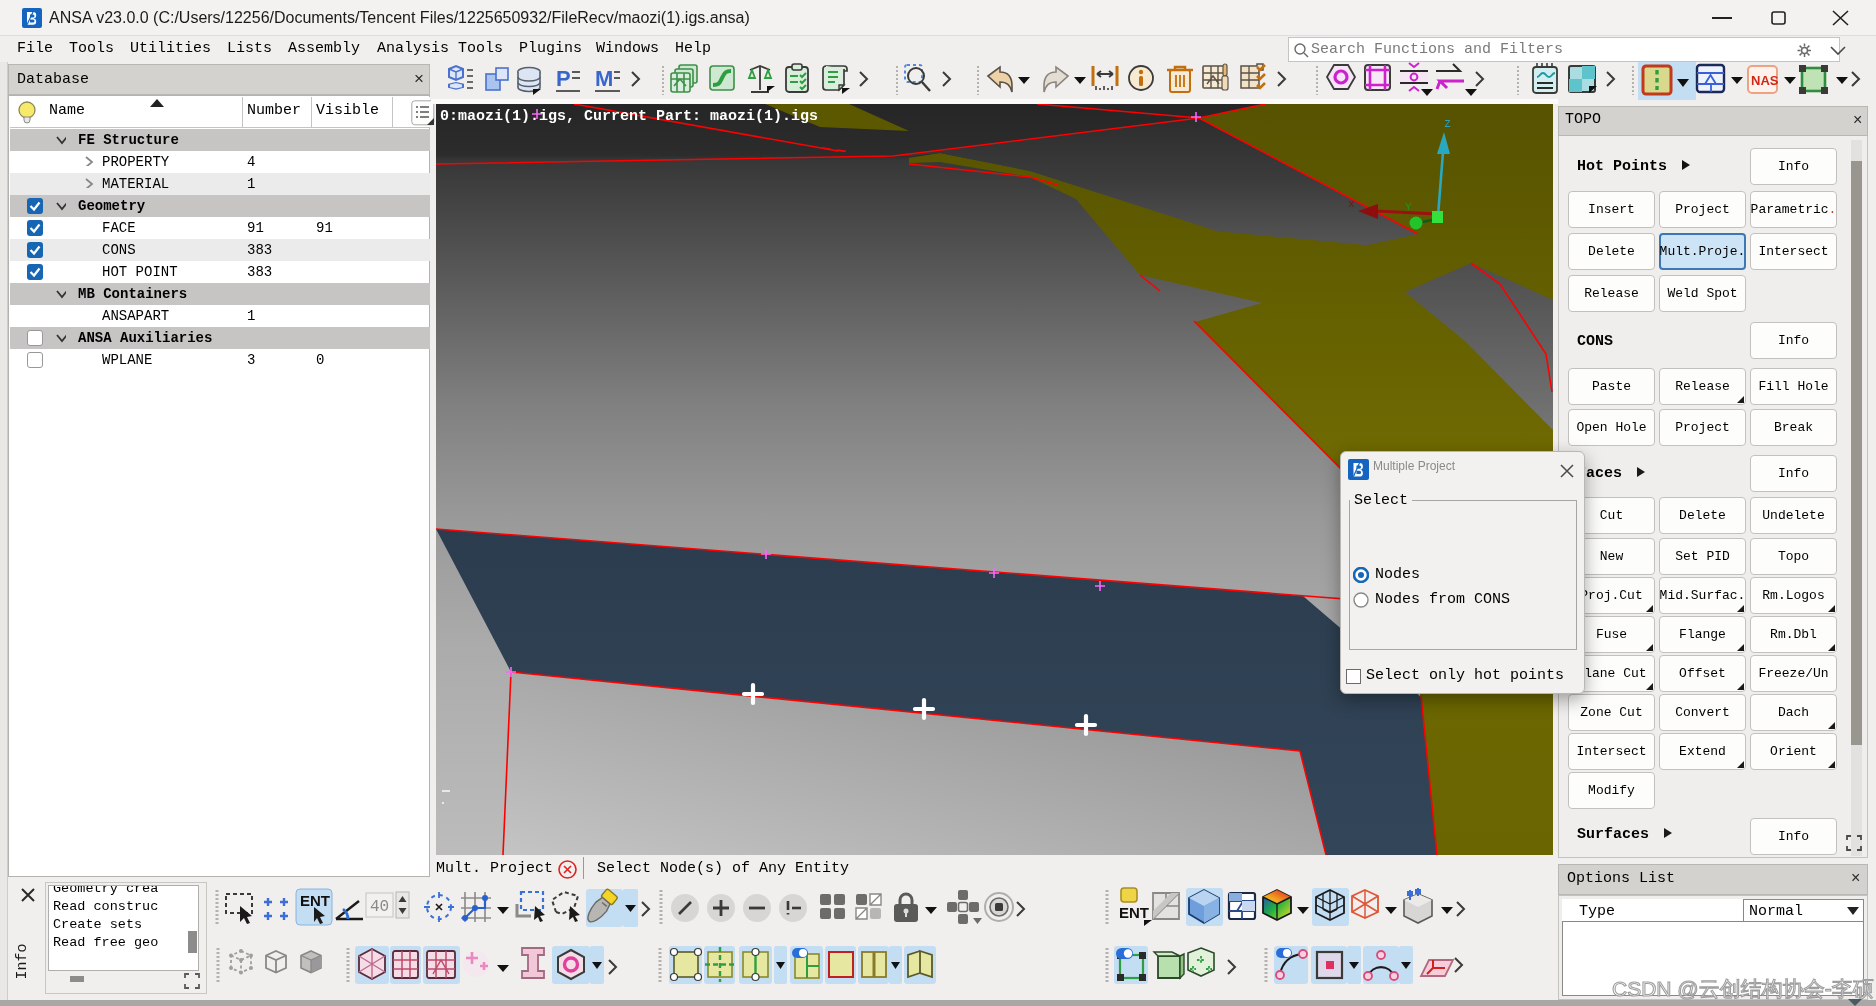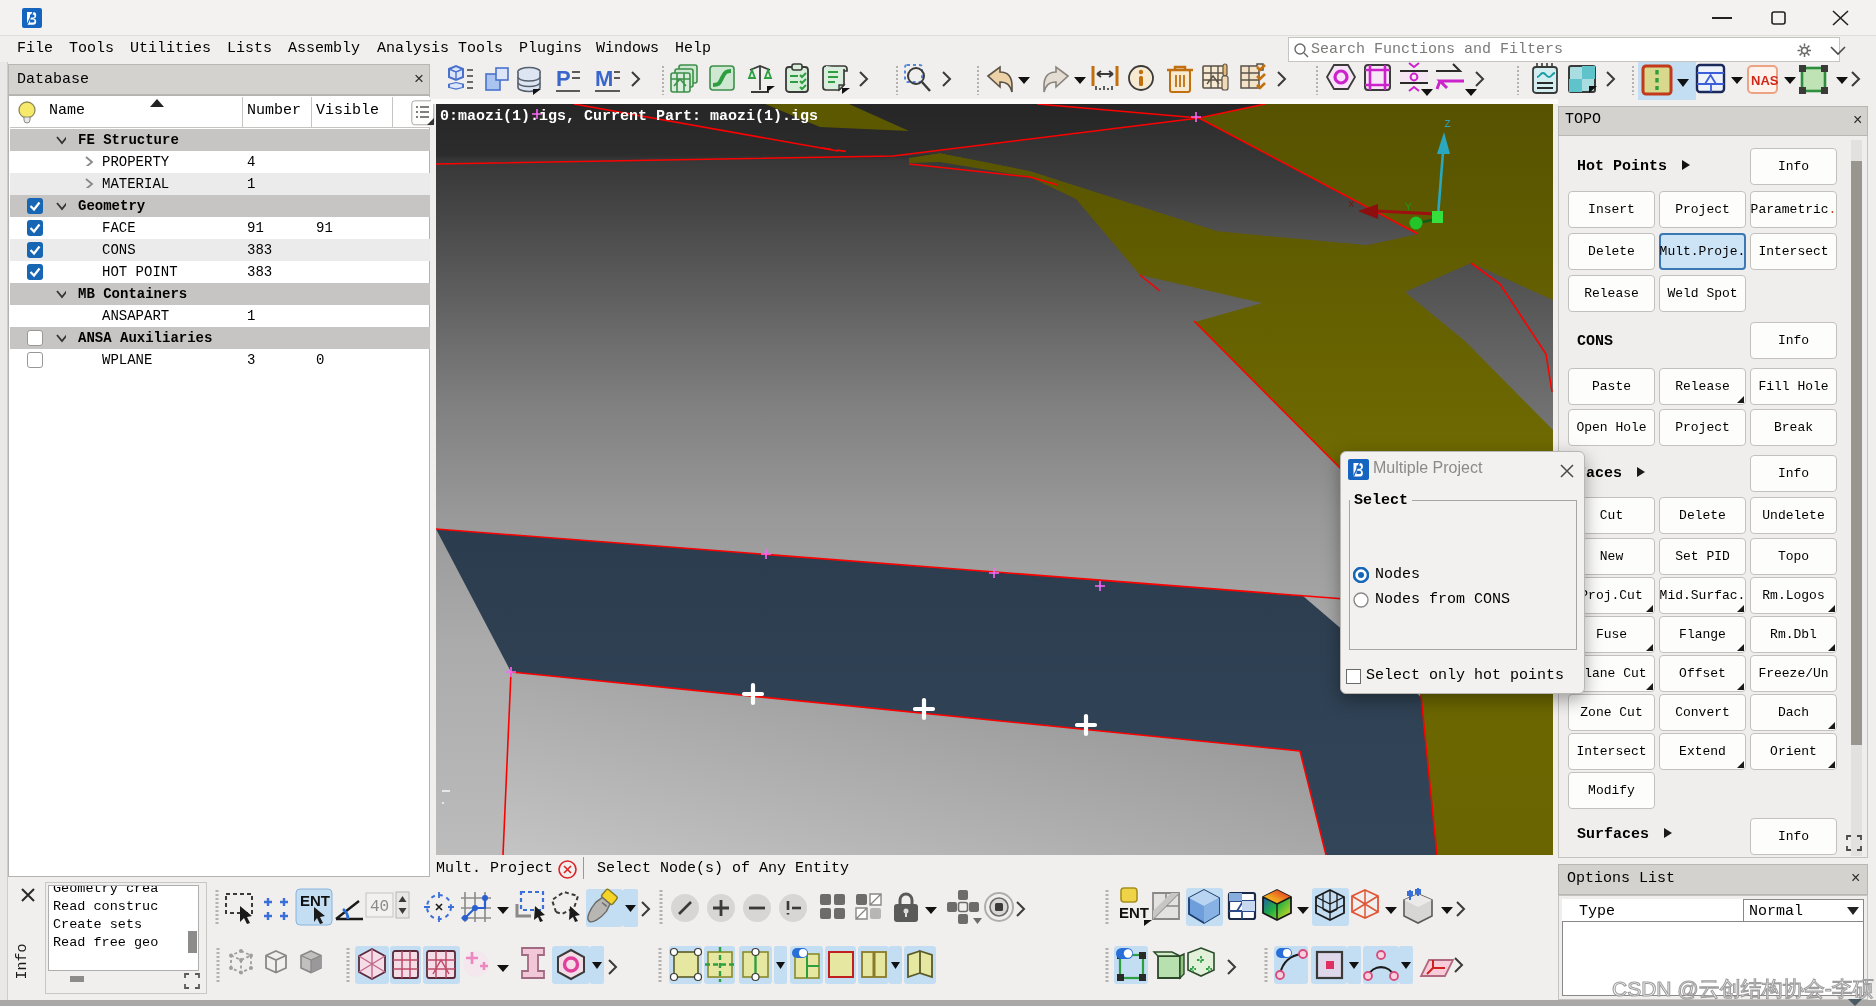--- a/index.html
+++ b/index.html
@@ -41,20 +41,21 @@
 #bottomstrip { position:absolute; left:0; top:1000px; width:1876px; height:6px; background:#aaa8a6; }
 </style>
 </head>
 <body>
 <div id="titlebar">
  <svg class="abs" style="left:22px;top:8px" width="20" height="20">
       <rect x="0" y="0" width="20" height="20" rx="2" fill="#1565c0"></rect>
       <path d="M5 4 h6 a3.2 3.2 0 0 1 0 6.4 a3.2 3.2 0 0 1 0 6.4 h-6 z M8 6.5 v3 h3 a1.5 1.5 0 0 0 0-3 z M8 11.5 v3 h3 a1.5 1.5 0 0 0 0-3 z" fill="#fff"></path>
       <path d="M11 4 L5 16.8" stroke="#1565c0" stroke-width="1.2"></path>
     </svg>
+ <div class="ttext">ANSA v23.0.0 (C:/Users/12256/Documents/Tencent Files/1225650932/FileRecv/maozi(1).igs.ansa)</div>
  <svg class="abs" style="left:1712px;top:17px" width="20" height="3">
       <rect width="20" height="2" fill="#222"></rect>
     </svg>
  <svg class="abs" style="left:1771px;top:11px" width="16" height="15">
       <rect x="1" y="1" width="13" height="12" rx="2" fill="none" stroke="#222" stroke-width="1.6"></rect>
     </svg>
  <svg class="abs" style="left:1832px;top:10px" width="17" height="16">
       <path d="M1 1 L16 15 M16 1 L1 15" stroke="#222" stroke-width="1.6"></path>
     </svg>
 </div>
@@ -978,25 +979,25 @@
       <path d="M0 0 h12 l-6 8 z" fill="#222"></path>
     </svg>
 </div>
 
 <div id="dialog">
  <svg class="abs" style="left:7px;top:7px" width="21" height="21">
       <rect width="21" height="21" rx="2" fill="#1565c0"></rect>
       <path d="M5.5 4 h6 a3.4 3.4 0 0 1 0 6.8 a3.4 3.4 0 0 1 0 6.8 h-6 z M8.5 6.5 v3.2 h3 a1.6 1.6 0 0 0 0-3.2 z M8.5 11.8 v3.2 h3 a1.6 1.6 0 0 0 0-3.2 z" fill="#fff"></path>
       <path d="M11.5 4 L5.5 17.6" stroke="#1565c0" stroke-width="1.2"></path>
     </svg>
- <div class="abs" style="left:32px;top:7px;font-family:'Liberation Sans',sans-serif;font-size:16px;color:#8a8a88">Multiple Project</div>
+ <div class="abs" style="left:32px;top:7px;font-family:'Liberation Sans',sans-serif;font-size:12px;color:#8a8a88">Multiple Project</div>
  <svg class="abs" style="left:219px;top:12px" width="14" height="14">
       <path d="M1 1 L13 13 M13 1 L1 13" stroke="#4a4a48" stroke-width="1.5"></path>
     </svg>
- <fieldset style="position:absolute;left:8px;top:40px;width:228px;height:158px;border:1px solid #a8a6a3;border-radius:0;font-weight:bold;">
+ <fieldset style="position:absolute;left:8px;top:40px;width:228px;height:158px;border:1px solid #a8a6a3;border-radius:0;">
   <legend style="font-size:15px;padding:0 4px;margin-left:0px;font-family:'Liberation Mono',monospace;">Select</legend>
  </fieldset>
  <svg class="abs" style="left:12px;top:115px" width="16" height="16">
       <circle cx="8" cy="8" r="7" fill="#fff" stroke="#1767b8" stroke-width="2.6"></circle>
       <circle cx="8" cy="8" r="3" fill="#1767b8"></circle>
     </svg>
  <div class="abs" style="left:34px;top:114px;font-size:15px">Nodes</div>
  <svg class="abs" style="left:12px;top:140px" width="16" height="16">
       <circle cx="8" cy="8" r="7" fill="#fff" stroke="#8a8886" stroke-width="1.4"></circle>
     </svg>

